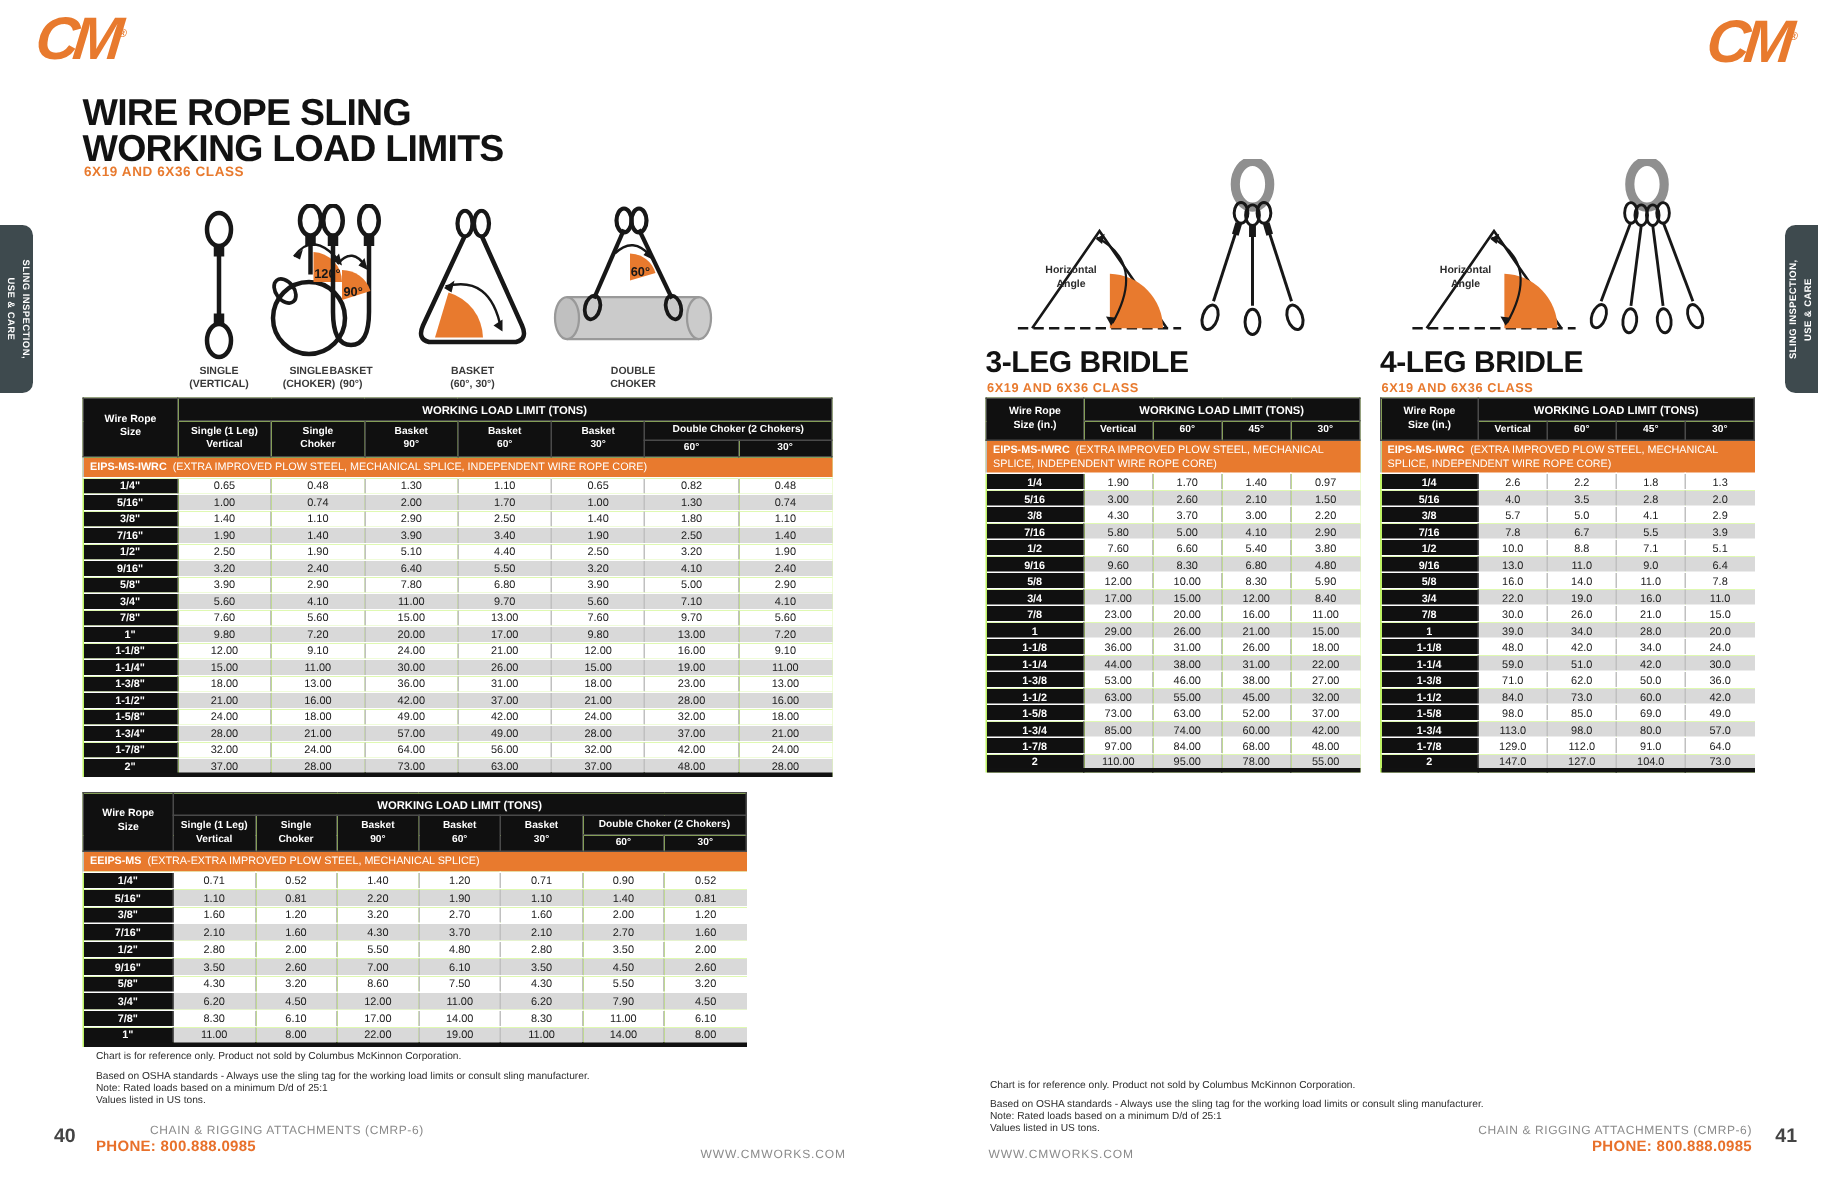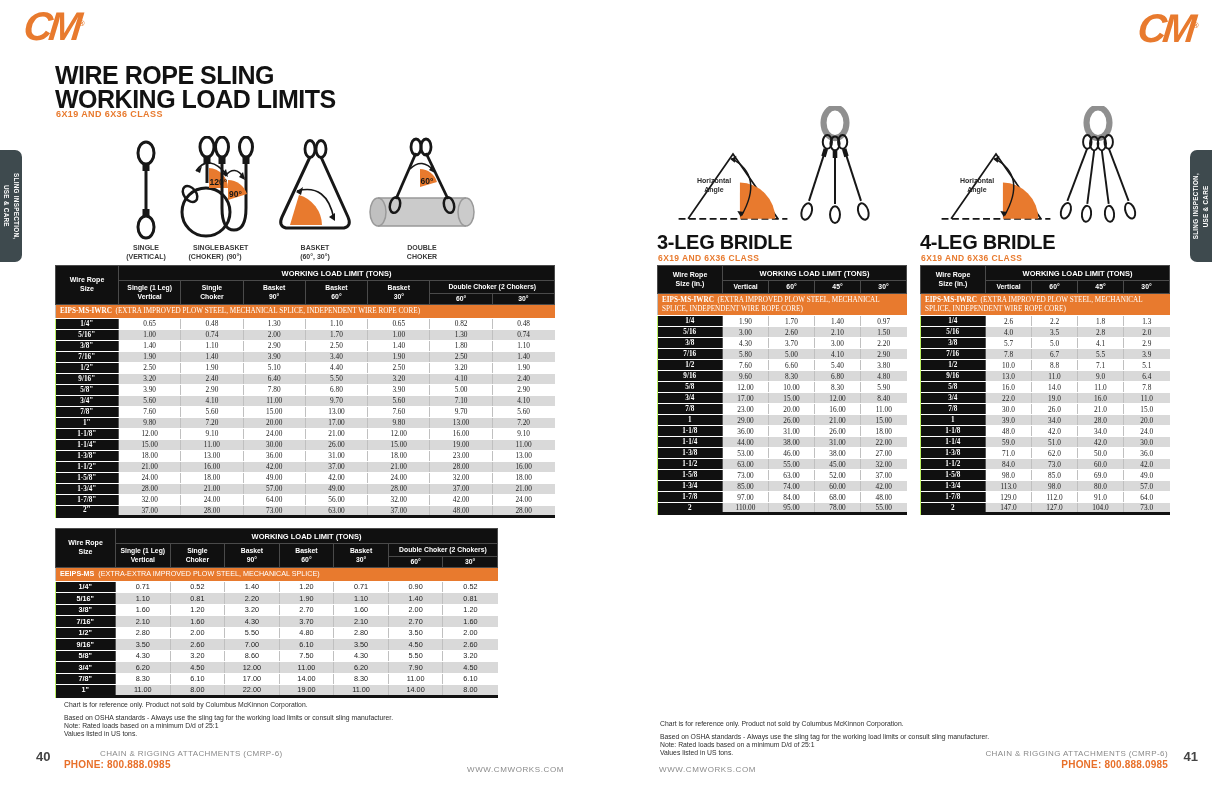--- a/index.html
+++ b/index.html
@@ -49,21 +49,21 @@
   .wll tbody th.size { background:#101010; color:#fff; font-size:7.2px; font-weight:bold;
                        border-right:1px solid #555; border-bottom:1px solid #fff; }
   .wll tbody td { font-size:7.3px; color:#1c1c1c; border-left:1px solid #c0c0c0; border-bottom:1px solid #fff; }
   .wll tr.even td { background:#ffffff; }
   .wll tr.odd  td { background:#d9d9d9; }
   .tL1 { left:55px;  top:265px; width:500px; }
   .tL2 { left:55px;  top:528px; width:443px; }
   .tR0 { left:657px; top:265px; width:250px; }
   .tR1 { left:920px; top:265px; width:250px; }
   .tL1 col.csize { width:63px; } .tL2 col.csize { width:60px; } .tR0 col.csize,.tR1 col.csize { width:65px; }
-  .tL1 tbody tr,.tR0 tbody tr,.tR1 tbody tr { height:11px;font-family:Liberation Serif, serif; }
+  .tL1 tbody tr,.tR0 tbody tr,.tR1 tbody tr { height:11px; }
   .tL2 tbody tr { height:11.5px; }
   
   .disc { position:absolute; font-size:6.8px; color:#2e2e2e; line-height:1.18; }
   .disc .rest { margin-top:5px; white-space:pre-line; }
   .pageno { position:absolute; font-size:13px; font-weight:bold; color:#444; }
   .catref { position:absolute; font-size:8px; color:#8a8a8a; letter-spacing:.4px;margin-left:36px; }
   .phone  { position:absolute; font-size:10px; font-weight:bold; color:#E8702A; letter-spacing:.2px; }
   .site   { position:absolute; font-size:8px; color:#8a8a8a; letter-spacing:.6px; }
   .ta-r { text-align:right; }
 </style>

